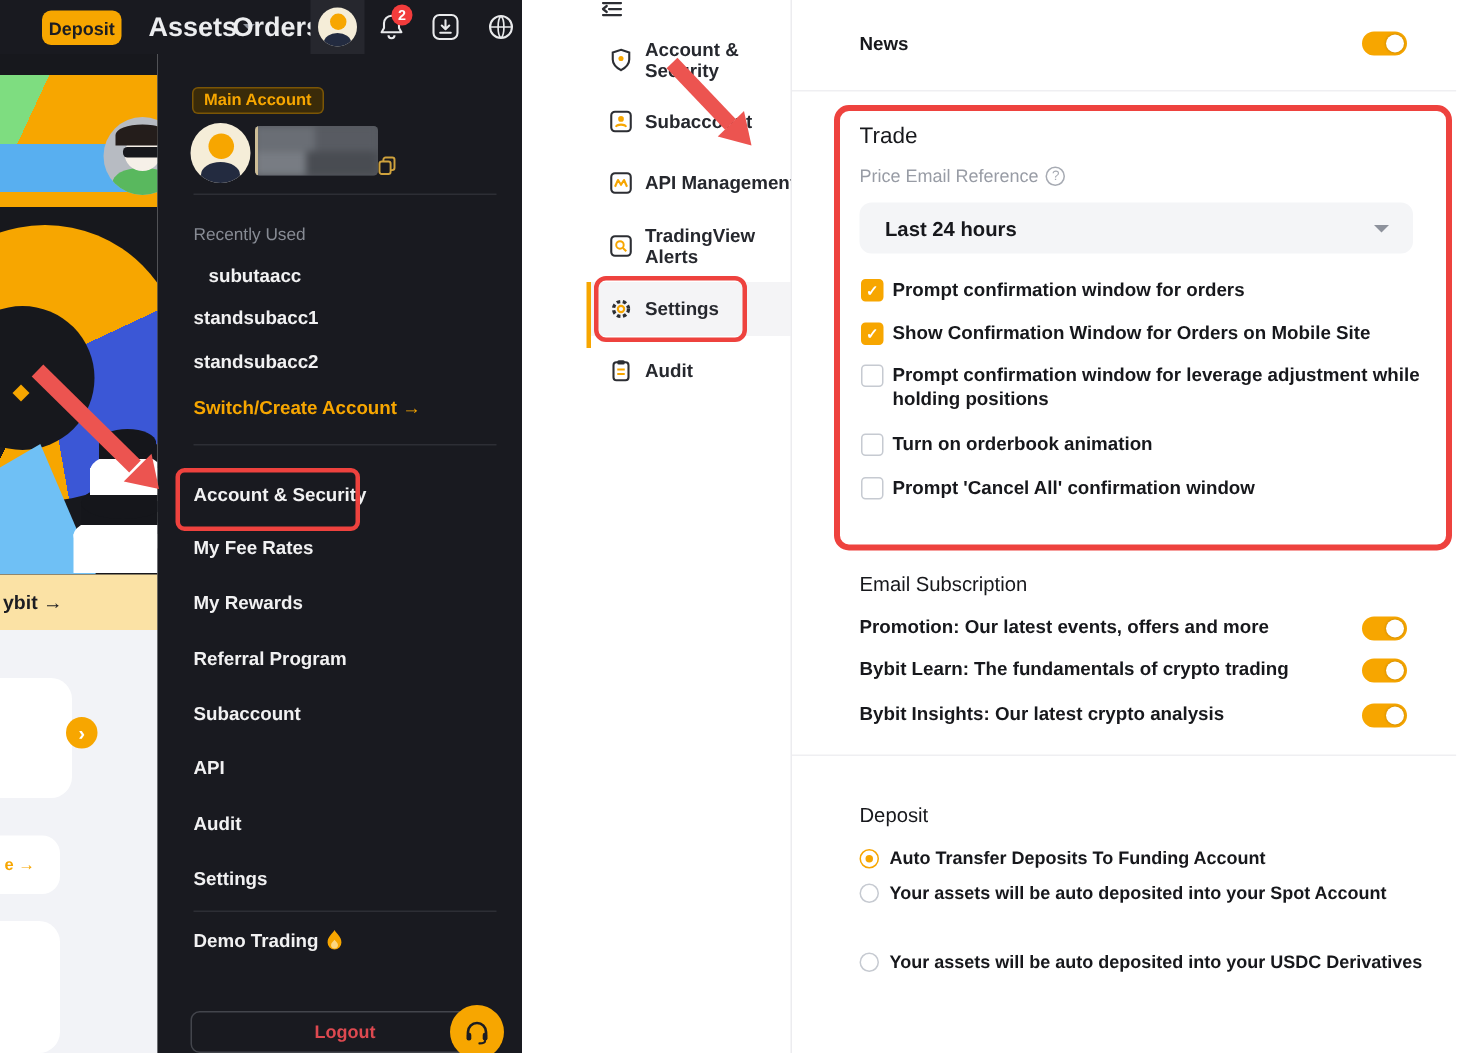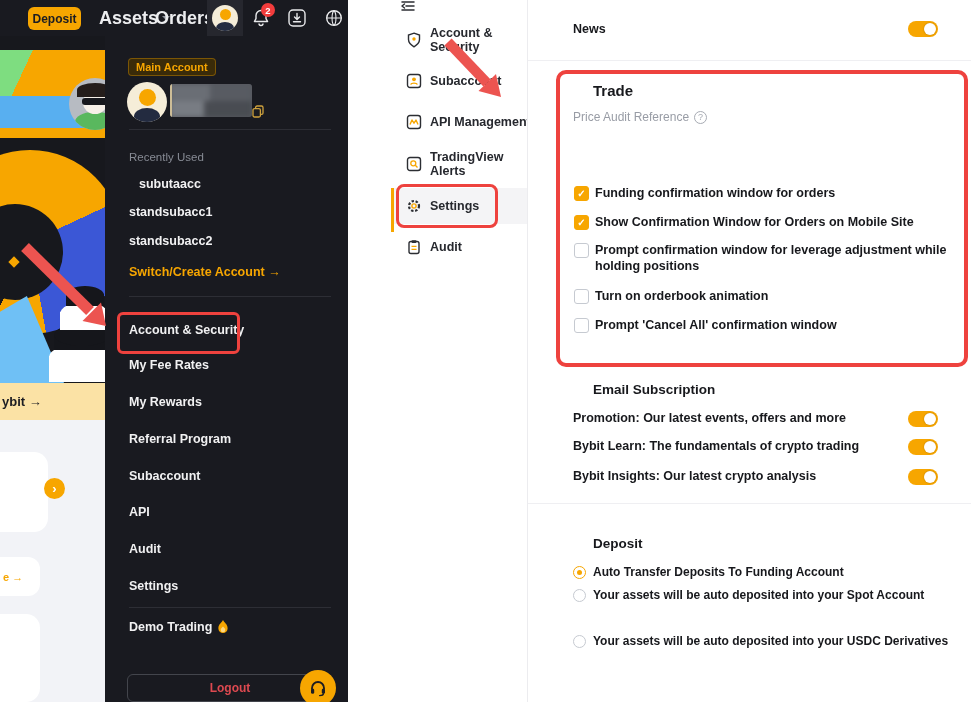--- a/index.html
+++ b/index.html
@@ -104,21 +104,21 @@
   .content{left:528px;top:0;width:443px;height:506px;background:#fff;}
   .lbl{color:#17181c;font-size:12.5px;font-weight:700;}
   .news-lbl{left:45px;top:22px;}
   .toggle{width:30px;height:16px;border-radius:9px;background:#c9ccd3;}
   .toggle.on{background:#f7a600;}
   .toggle::after{content:"";position:absolute;right:2px;top:2px;width:12px;height:12px;border-radius:50%;background:#fff;
                  box-shadow:0 0 2px rgba(0,0,0,.25);}
   .tg-news{left:380px;top:21px;}
   .hdiv{left:0;width:443px;height:1px;background:#efeff2;}
   .hd1{top:60px;} .hd2{top:503px;}
-  .sect-title{left:45px;color:#17181c;font-weight:700;margin-left:20px;}
+  .sect-title{left:45px;color:#17181c;font-weight:400;}
   .t-trade{top:82px;font-size:15px;}
   .t-email{top:382px;font-size:13.5px;}
   .t-dep{top:536px;font-size:13.5px;}
   .pricelbl{left:45px;top:110px;color:#989ca5;font-size:12px;display:flex;align-items:center;gap:5px;}
   .qm{width:13px;height:13px;border-radius:50%;border:1px solid #a7abb3;color:#a7abb3;font-size:9px;
       display:inline-flex;align-items:center;justify-content:center;box-sizing:border-box;}
   .dropdown{left:45px;top:135px;width:369px;height:34px;background:#f4f5f7;border-radius:8px;
             display:flex;align-items:center;}
   .dropdown span{margin-left:17px;font-size:13.5px;font-weight:700;color:#17181c;}
   .dcaret{position:absolute;right:16px;top:15px;width:0;height:0;border-left:5px solid transparent;
@@ -352,27 +352,31 @@
     <div class="abs vdiv"></div>
   </div>
 
   <div class="abs content">
     <div class="abs lbl news-lbl">News</div>
     <div class="abs toggle tg-news on"></div>
     <div class="abs hdiv hd1"></div>
 
     <div class="abs sect-title t-trade">Trade</div>
     <div class="abs pricelbl">
-      <span>Price Audit Reference</span>
+      <span>Price Email Reference</span>
       <span class="qm">?</span>
+    </div>
+    <div class="abs dropdown">
+      <span>Last 24 hours</span>
+      <i class="dcaret"></i>
     </div>
 
     <div class="abs cbrow cr0">
       <span class="cb on"></span>
-      <span class="cblbl">Funding confirmation window for orders</span>
+      <span class="cblbl">Prompt confirmation window for orders</span>
     </div>
     <div class="abs cbrow cr1">
       <span class="cb on"></span>
       <span class="cblbl">Show Confirmation Window for Orders on Mobile Site</span>
     </div>
     <div class="abs cbrow cr2">
       <span class="cb"></span>
       <span class="cblbl">Prompt confirmation window for leverage adjustment while holding positions</span>
     </div>
     <div class="abs cbrow cr3">

